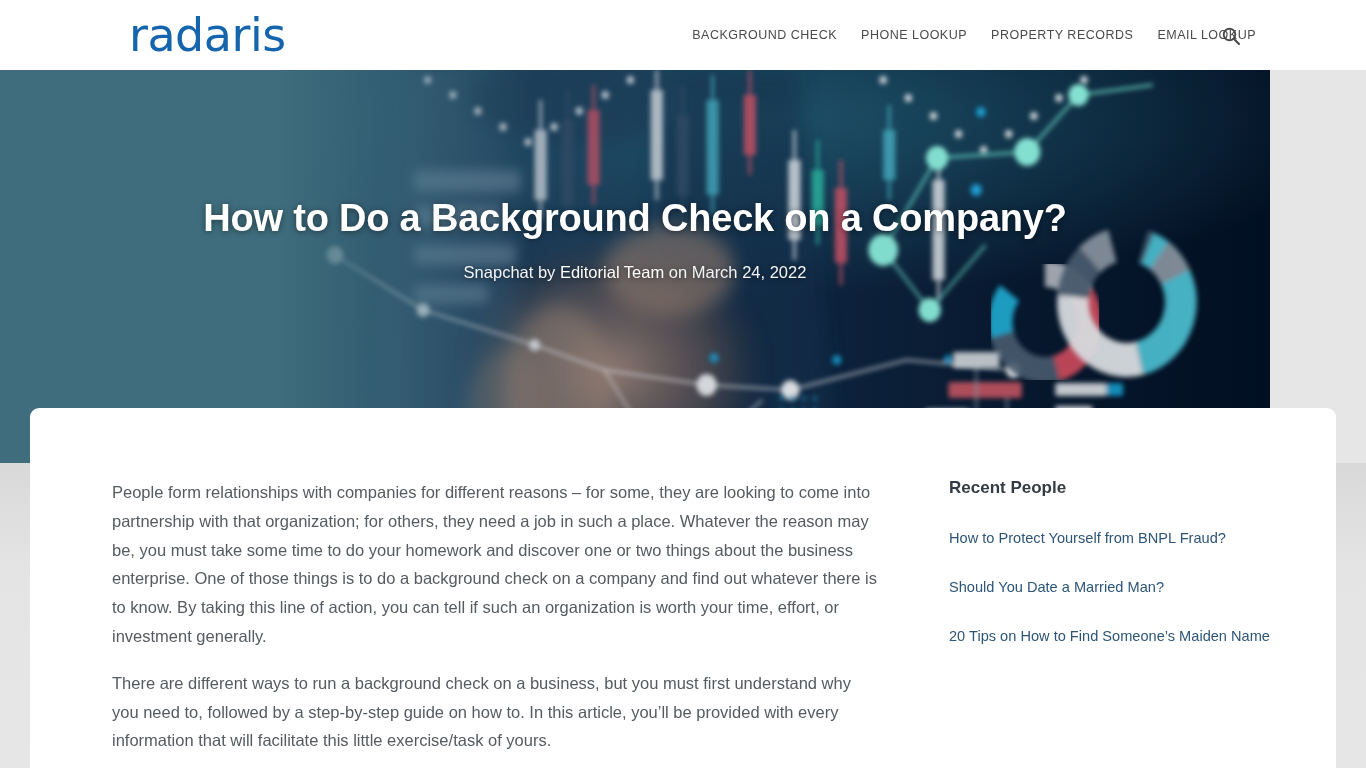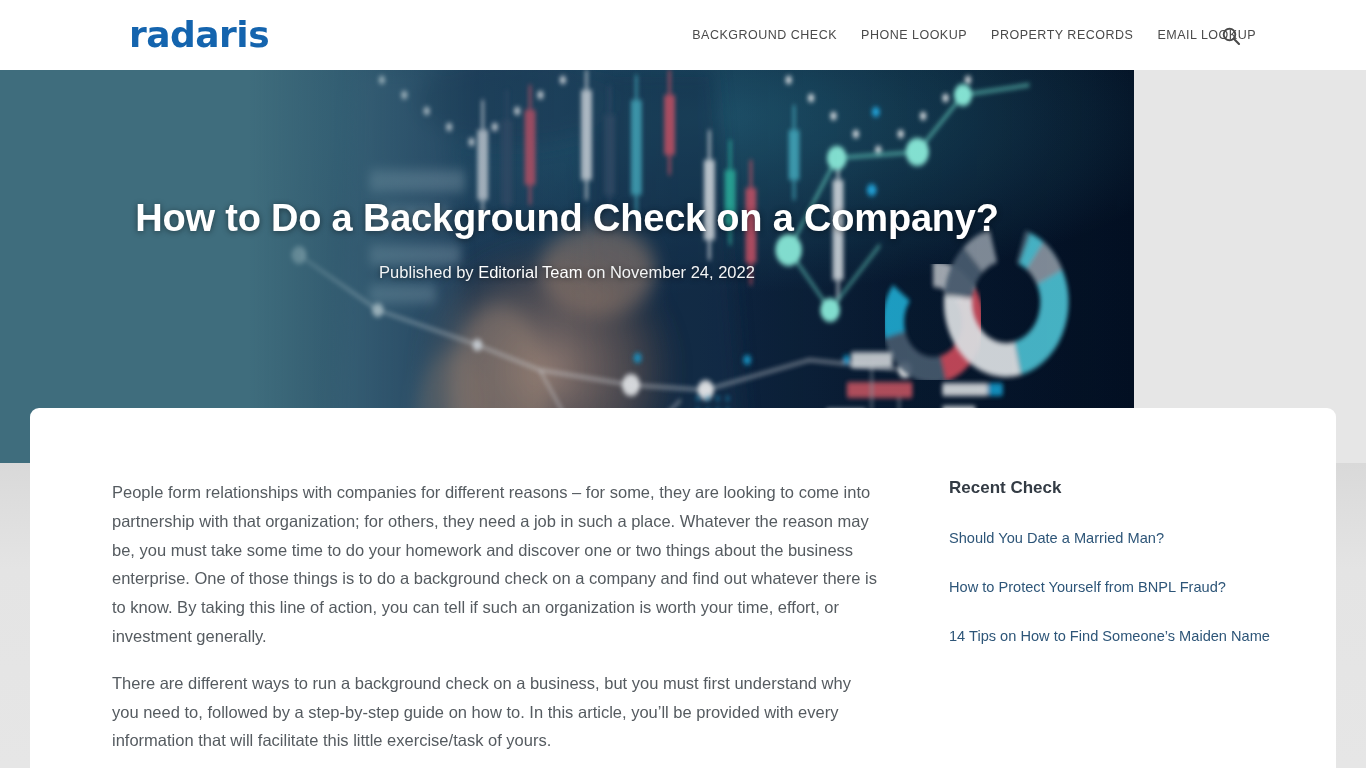--- a/index.html
+++ b/index.html
@@ -26,22 +26,22 @@
     background: #ffffff;
     z-index: 30;
     display: flex;
     align-items: center;
   }
 
   .logo {
     position: absolute;
     left: 129px;
     top: 12px;
-    font-size: 36px;
-    font-weight: bold;
+    font-size: 46px;
+    font-weight: normal;
     letter-spacing: -0.5px;
     color: #1464ae;
     font-family: "DejaVu Sans", sans-serif;
     line-height: 46px;
     text-decoration: none;
     user-select: none;
   }
 
   .main-nav {
     position: absolute;
@@ -73,21 +73,21 @@
     justify-content: center;
     cursor: pointer;
     background: none;
     border: none;
   }
 
   
   .hero {
     position: absolute;
     top: 70px; left: 0;
-    width: 1134px;
+    width: 1270px;
     height: 393px;
     overflow: hidden;
     background: #8b5cf6;
     padding-left: 17px;
   }
 
   .hero-photo {
     position: absolute;
     inset: 0;
     width: 100%;
@@ -419,46 +419,46 @@
       <rect x="445" y="175" width="110" height="20" rx="3" fill="#bcd3dd"></rect>
       <rect x="445" y="215" width="80" height="18" rx="3" fill="#bcd3dd"></rect>
     </g>
   </svg>
 
   <div class="hero-overlay"></div>
 
   <div class="hero-inner">
     <h1 class="hero-title">How to Do a Background Check on a Company?</h1>
     <div class="hero-meta">
-      <span>Published by </span><b>Editorial Team</b><span> on November 24, 2022</span>
+      <span>Snapchat by </span><b>Editorial Team</b><span> on March 24, 2022</span>
     </div>
   </div>
 </div>
 
 <div class="page-bg"></div>
 
 <div class="content-card">
   <div class="content-grid">
 
     <div class="article-col">
       <p>People form relationships with companies for different reasons – for some, they are looking to come into partnership with that organization; for others, they need a job in such a place. Whatever the reason may be, you must take some time to do your homework and discover one or two things about the business enterprise. One of those things is to do a background check on a company and find out whatever there is to know. By taking this line of action, you can tell if such an organization is worth your time, effort, or investment generally.</p>
       <p>There are different ways to run a background check on a business, but you must first understand why you need to, followed by a step-by-step guide on how to. In this article, you’ll be provided with every information that will facilitate this little exercise/task of yours.</p>
     </div>
 
     <aside class="sidebar-col">
-      <h3 class="sidebar-heading">Recent Check</h3>
+      <h3 class="sidebar-heading">Recent People</h3>
       <ul class="recent-list">
+        <li class="recent-item">
+          <a href="#" class="recent-link">How to Protect Yourself from BNPL Fraud?</a>
+        </li>
         <li class="recent-item">
           <a href="#" class="recent-link">Should You Date a Married Man?</a>
         </li>
         <li class="recent-item">
-          <a href="#" class="recent-link">How to Protect Yourself from BNPL Fraud?</a>
-        </li>
-        <li class="recent-item">
-          <a href="#" class="recent-link">14 Tips on How to Find Someone’s Maiden Name</a>
+          <a href="#" class="recent-link">20 Tips on How to Find Someone’s Maiden Name</a>
         </li>
       </ul>
     </aside>
 
   </div>
 </div>
 
 <header class="site-header">
   <a href="#" class="logo">radaris</a>
 

